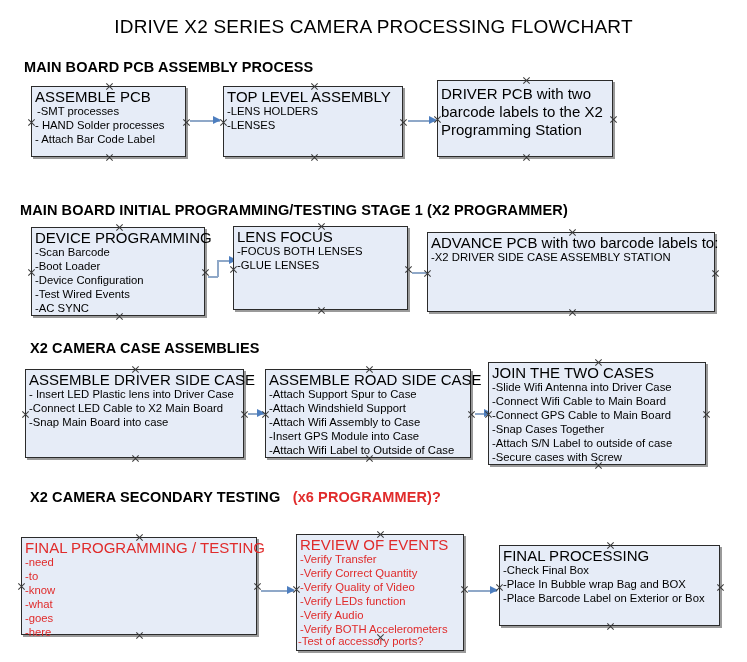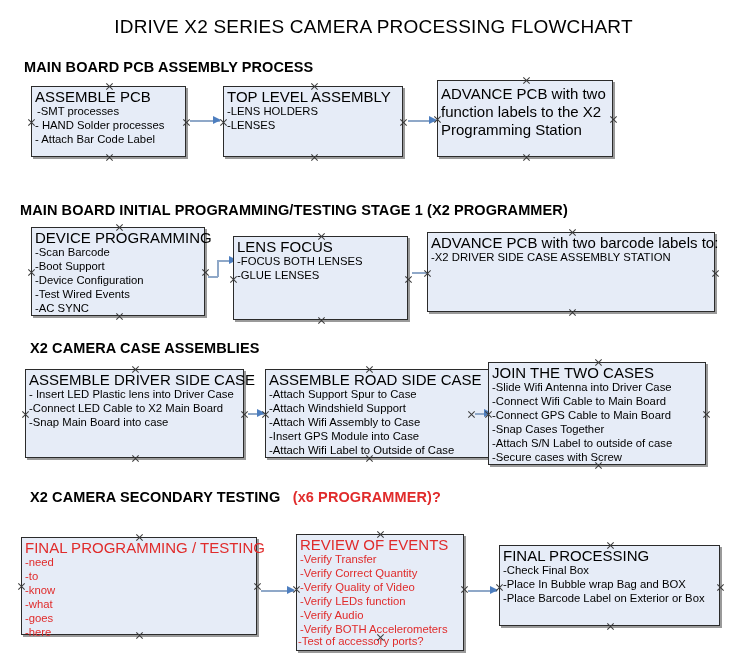--- a/index.html
+++ b/index.html
@@ -145,52 +145,52 @@
     <div class="handle" style="left:-5px;top:31px;"></div>
     <div class="handle" style="left:175px;top:31px;"></div>
   </div>
 
   <div class="arrow" style="left:408px;top:119px;width:28px;">
     <div class="shaft"></div>
     <div class="head"></div>
   </div>
 
   <div class="box title-wrap" style="left:437px;top:80px;width:176px;height:77px;padding-top:4px;">
-    <div class="bx-title">ADVANCE PCB with two function labels to the  X2 Programming Station</div>
+    <div class="bx-title">DRIVER PCB with two barcode labels to the  X2 Programming Station</div>
     <div class="handle" style="left:84px;top:-5px;"></div>
     <div class="handle" style="left:84px;top:72px;"></div>
     <div class="handle" style="left:-5px;top:34px;"></div>
     <div class="handle" style="left:171px;top:34px;"></div>
   </div>
 
   <div class="section-header" style="left:20px;top:202px;">
     <span>MAIN BOARD INITIAL PROGRAMMING/TESTING STAGE 1 (X2 PROGRAMMER)</span>
   </div>
 
   <div class="box" style="left:31px;top:227px;width:174px;height:89px;">
     <div class="bx-title">DEVICE PROGRAMMING</div>
     <div class="bx-line">-Scan Barcode</div>
-    <div class="bx-line">-Boot Support</div>
+    <div class="bx-line">-Boot Loader</div>
     <div class="bx-line">-Device Configuration</div>
     <div class="bx-line">-Test Wired Events</div>
     <div class="bx-line">-AC SYNC</div>
     <div class="handle" style="left:83px;top:-5px;"></div>
     <div class="handle" style="left:83px;top:84px;"></div>
     <div class="handle" style="left:-5px;top:40px;"></div>
     <div class="handle" style="left:169px;top:40px;"></div>
   </div>
 
   <div class="elbow" style="left:208px;top:260px;width:26px;height:18px;">
     <div class="seg-h" style="left:0;top:16px;width:10px;"></div>
     <div class="seg-v" style="left:9px;top:1px;height:16px;"></div>
     <div class="seg-h" style="left:9px;top:0px;width:15px;"></div>
     <div class="head" style="left:21px;top:-4px;"></div>
   </div>
 
-  <div class="box" style="left:233px;top:236px;width:175px;height:84px;">
+  <div class="box" style="left:233px;top:226px;width:175px;height:84px;">
     <div class="bx-title">LENS FOCUS</div>
     <div class="bx-line">-FOCUS BOTH LENSES</div>
     <div class="bx-line">-GLUE LENSES</div>
     <div class="handle" style="left:83px;top:-5px;"></div>
     <div class="handle" style="left:83px;top:79px;"></div>
     <div class="handle" style="left:-5px;top:38px;"></div>
     <div class="handle" style="left:170px;top:38px;"></div>
   </div>
 
   <div class="arrow" style="left:412px;top:271px;width:22px;">
@@ -220,21 +220,21 @@
     <div class="handle" style="left:105px;top:84px;"></div>
     <div class="handle" style="left:-5px;top:40px;"></div>
     <div class="handle" style="left:214px;top:40px;"></div>
   </div>
 
   <div class="arrow" style="left:248px;top:412px;width:16px;">
     <div class="shaft"></div>
     <div class="head"></div>
   </div>
 
-  <div class="box" style="left:265px;top:369px;width:224px;height:89px;">
+  <div class="box" style="left:265px;top:369px;width:206px;height:89px;">
     <div class="bx-title">ASSEMBLE ROAD SIDE CASE</div>
     <div class="bx-line">-Attach Support Spur to Case</div>
     <div class="bx-line">-Attach Windshield Support</div>
     <div class="bx-line">-Attach Wifi Assembly to Case</div>
     <div class="bx-line">-Insert GPS Module into Case</div>
     <div class="bx-line">-Attach Wifi Label to Outside of Case</div>
     <div class="handle" style="left:99px;top:-5px;"></div>
     <div class="handle" style="left:99px;top:84px;"></div>
     <div class="handle" style="left:-5px;top:40px;"></div>
     <div class="handle" style="left:201px;top:40px;"></div>

